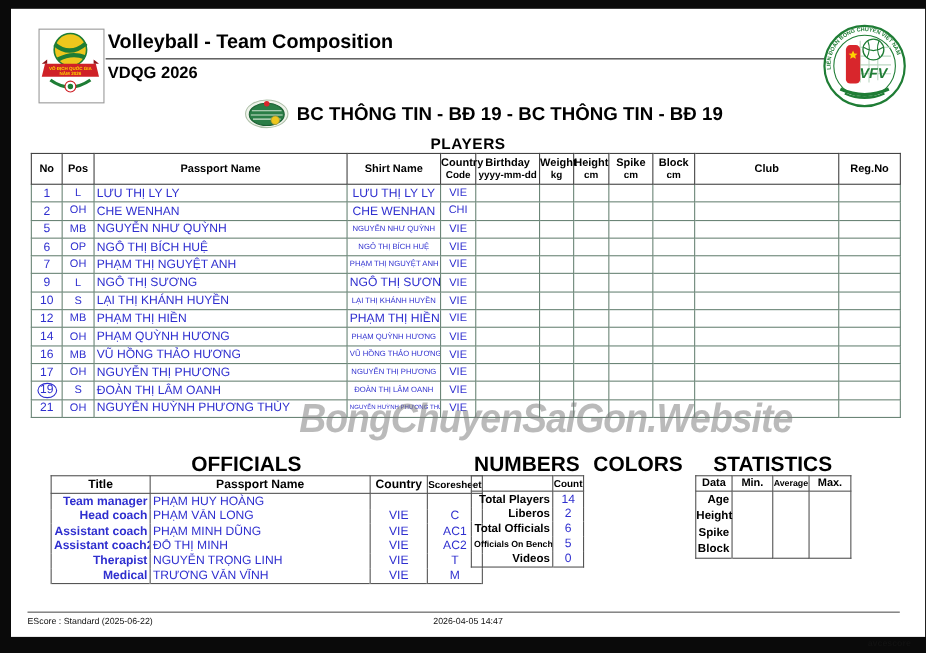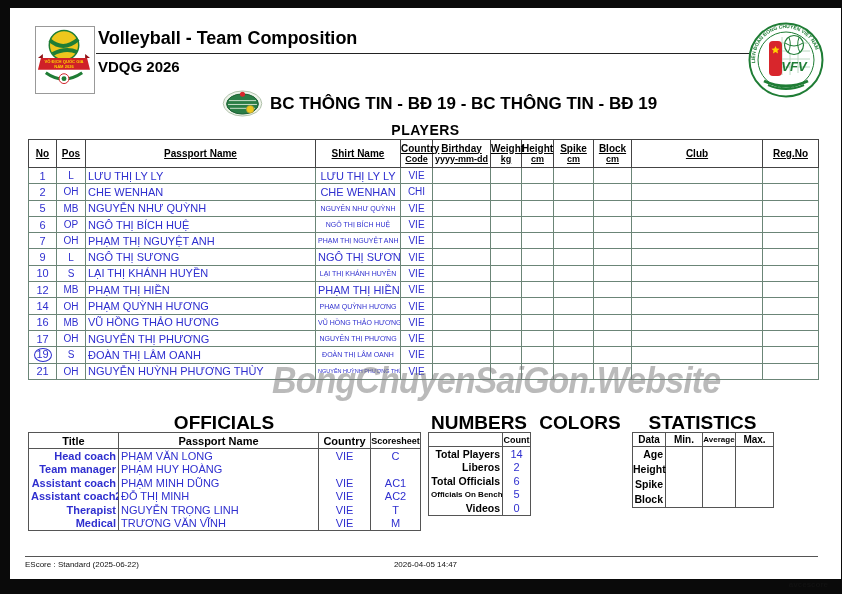--- a/index.html
+++ b/index.html
@@ -16,40 +16,40 @@
 
   .team-line{position:absolute;left:14px;top:82px;width:100%;display:flex;justify-content:center;align-items:center;gap:7px;}
   .team-title{font-size:17px;font-weight:bold;color:#000;white-space:nowrap;}
 
   .players-heading{position:absolute;left:0;top:114px;width:100%;text-align:center;
                    font-size:14px;font-weight:bold;letter-spacing:.5px;color:#000;}
 
   
   table{border-collapse:collapse;table-layout:fixed;}
   .players{position:absolute;left:18px;top:131px;width:790px;}
-  .players th{border:1px solid #444;padding:0;font-weight:bold;color:#000;vertical-align:middle;font-size:10px;line-height:11px;text-decoration:underline;}
+  .players th{border:1px solid #444;padding:0;font-weight:bold;color:#000;vertical-align:middle;font-size:10px;line-height:11px;}
   .players thead tr{height:28px;}
   .players th .l2{font-size:9px;font-weight:bold;}
   .players td{border:1px solid var(--grid,#6b8577);height:15.3px;font-size:11px;
               color:var(--blue,#2f2fcf);padding:0 2px;overflow:hidden;white-space:nowrap;}
   .c{text-align:center;}
   .pname{text-align:left;padding-left:3px;}
   td.pos{font-size:10px;}
   td.shirt{font-size:11px;}
   td.shirt.small{font-size:7px;}
   td.shirt.tiny{font-size:5.5px;}
   td.cc{font-size:10px;}
   .circ{display:inline-block;min-width:14px;height:12px;line-height:11px;border:1.2px solid var(--blue,#2f2fcf);
         border-radius:50%;padding:0 1px;}
 
   
   .sec-heading{position:absolute;top:404px;text-align:center;font-size:19px;font-weight:bold;color:#000;white-space:nowrap;}
 
   
-  .officials{position:absolute;left:18px;top:424px;width:392px;border:1px solid #555;}
+  .officials{position:absolute;left:36px;top:424px;width:392px;border:1px solid #555;}
   .officials th{border:1px solid #555;height:15px;font-size:11px;font-weight:bold;color:#000;padding:0;}
   .officials th.sc{font-size:9px;}
   .officials td{height:13.5px;font-size:11px;color:var(--blue,#2f2fcf);padding:0 2px;white-space:nowrap;overflow:hidden;
                 border-left:1px solid #555;border-right:1px solid #555;}
   .off-title{font-weight:bold;text-align:right;font-size:10.5px;}
   .off-name{text-align:left;padding-left:3px;}
 
   
   .numbers{position:absolute;left:418px;top:424px;width:102px;border:1px solid #555;}
   .numbers th{border:1px solid #555;height:13px;font-size:9px;font-weight:bold;color:#000;padding:0;}
@@ -402,30 +402,30 @@
       <thead>
           <tr>
             <th>Title</th>
             <th>Passport Name</th>
             <th>Country</th>
             <th class="sc">Scoresheet</th>
           </tr>
         </thead>
       <tbody>
           <tr>
+            <td class="off-title">Team manager</td>
+            <td class="off-name">PHẠM HUY HOÀNG</td>
+            <td class="c"></td>
+            <td class="c"></td>
+          </tr>
+          <tr>
             <td class="off-title">Head coach</td>
             <td class="off-name">PHẠM VĂN LONG</td>
             <td class="c">VIE</td>
             <td class="c">C</td>
-          </tr>
-          <tr>
-            <td class="off-title">Team manager</td>
-            <td class="off-name">PHẠM HUY HOÀNG</td>
-            <td class="c"></td>
-            <td class="c"></td>
           </tr>
           <tr>
             <td class="off-title">Assistant coach</td>
             <td class="off-name">PHẠM MINH DŨNG</td>
             <td class="c">VIE</td>
             <td class="c">AC1</td>
           </tr>
           <tr>
             <td class="off-title">Assistant coach2</td>
             <td class="off-name">ĐỖ THỊ MINH</td>

